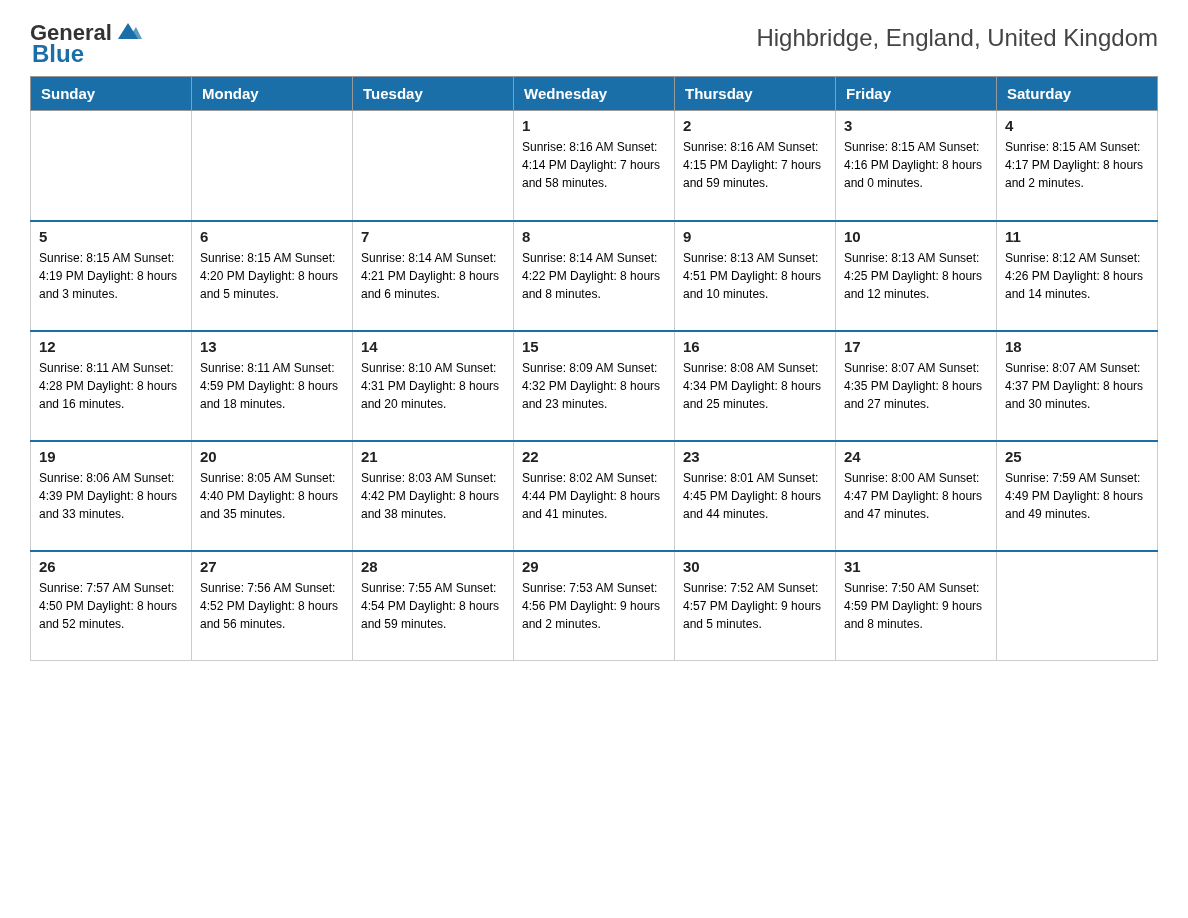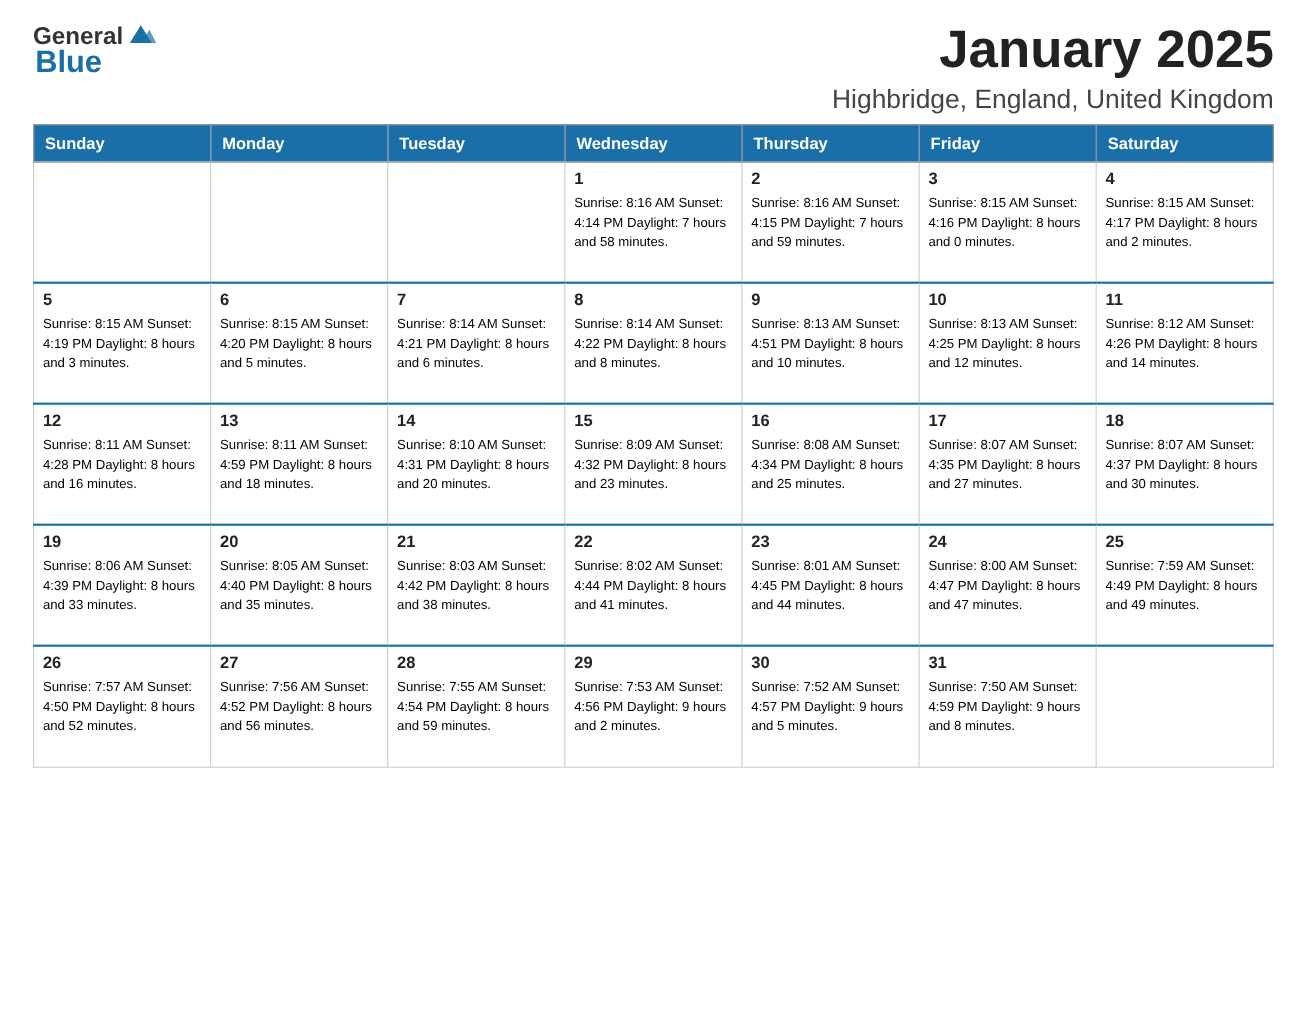--- a/index.html
+++ b/index.html
@@ -20,21 +20,21 @@
       display: flex;
       align-items: center;
       gap: 4px;
     }
     .logo-text-general {
       font-size: 22px;
       font-weight: bold;
       color: #333;
     }
     .logo-text-blue {
-      font-size: 28px;
+      font-size: 24px;
       font-weight: bold;
       color: #1a6fa8;
     }
     .title-block {
       text-align: right;
     }
     .month-title {
       font-size: 48px;
       font-weight: bold;
       color: #222;
@@ -95,21 +95,20 @@
         <span class="logo-text-general">General</span>
         <svg width="28" height="28" viewBox="0 0 28 28" style="margin-left:2px; margin-top:-4px;">
           <polygon points="4,22 14,6 24,22" fill="#1a6fa8"></polygon>
           <polygon points="14,22 22,10 28,22" fill="#1a6fa8" opacity="0.7"></polygon>
         </svg>
       </div>
       <span class="logo-text-blue" style="margin-top:-6px; margin-left:2px;">Blue</span>
     </div>
   </div>
   <div class="title-block">
-    <div class="month-title">January 2025</div>
     <div class="location-title">Highbridge, England, United Kingdom</div>
   </div>
 </div>
 
 <table class="calendar">
   <thead>
     <tr>
     <th>Sunday</th>
         <th>Monday</th>
         <th>Tuesday</th>

